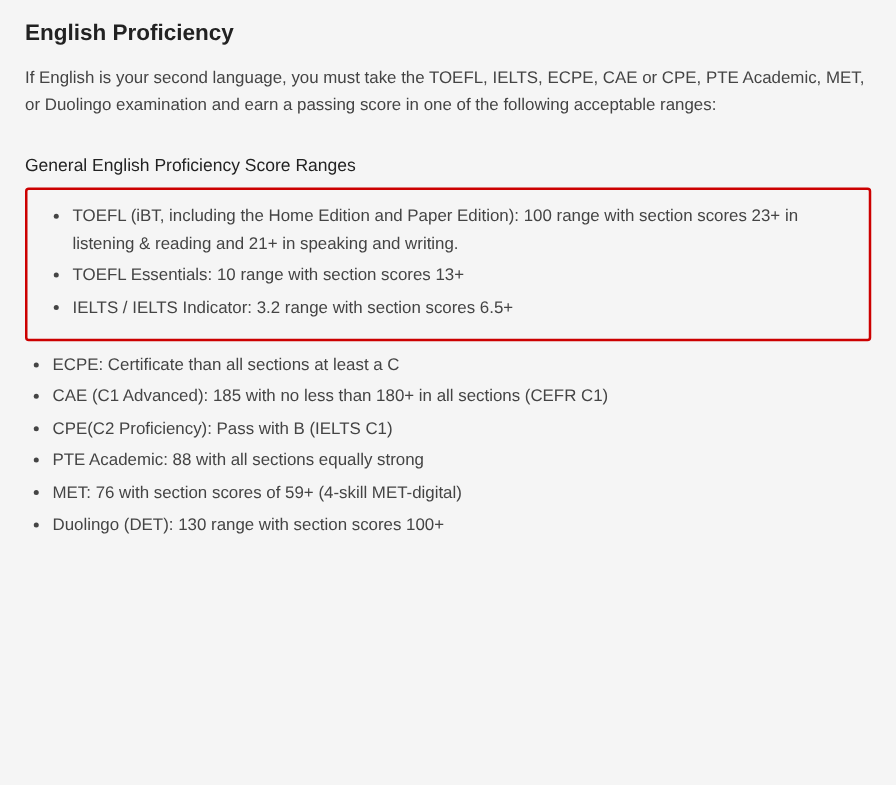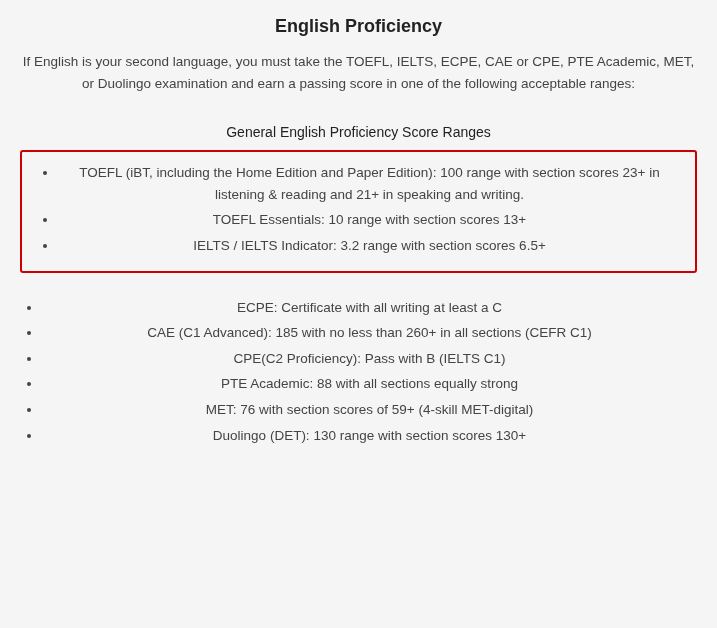--- a/index.html
+++ b/index.html
@@ -1,19 +1,18 @@
 <!DOCTYPE html>
 <html><head>
   <meta charset="utf-8">
   <style>
     * {
       box-sizing: border-box;
       margin: 0;
       padding: 0;
-      text-align: center;
     }
 
     body {
       background-color: #f5f5f5;
       font-family: Arial, sans-serif;
       font-size: 14px;
       color: #333;
       width: 717px;
       min-height: 628px;
       padding: 16px 20px;
@@ -37,21 +36,21 @@
       font-size: 14px;
       font-weight: normal;
       color: #222;
       margin-bottom: 10px;
     }
 
     .highlighted-box {
       border: 2px solid #cc0000;
       border-radius: 3px;
       padding: 10px 14px;
-      margin-bottom: 24px;
+      margin-bottom: 8px;
     }
 
     ul.score-list {
       list-style: disc;
       padding-left: 22px;
     }
 
     ul.score-list li {
       font-size: 13.5px;
       color: #444;
@@ -82,19 +81,19 @@
 
 <div class="highlighted-box">
   <ul class="score-list">
     <li>TOEFL (iBT, including the Home Edition and Paper Edition): 100 range with section scores 23+ in listening &amp; reading and 21+ in speaking and writing.</li>
     <li>TOEFL Essentials: 10 range with section scores 13+</li>
     <li>IELTS / IELTS Indicator: 3.2 range with section scores 6.5+</li>
   </ul>
 </div>
 
 <ul class="remaining-list">
-  <li>ECPE: Certificate with all writing at least a C</li>
-  <li>CAE (C1 Advanced): 185 with no less than 260+ in all sections (CEFR C1)</li>
+  <li>ECPE: Certificate than all sections at least a C</li>
+  <li>CAE (C1 Advanced): 185 with no less than 180+ in all sections (CEFR C1)</li>
   <li>CPE(C2 Proficiency): Pass with B (IELTS C1)</li>
   <li>PTE Academic: 88 with all sections equally strong</li>
   <li>MET: 76 with section scores of 59+ (4-skill MET-digital)</li>
-  <li>Duolingo (DET): 130 range with section scores 130+</li>
+  <li>Duolingo (DET): 130 range with section scores 100+</li>
 </ul>
 
 </body></html>

